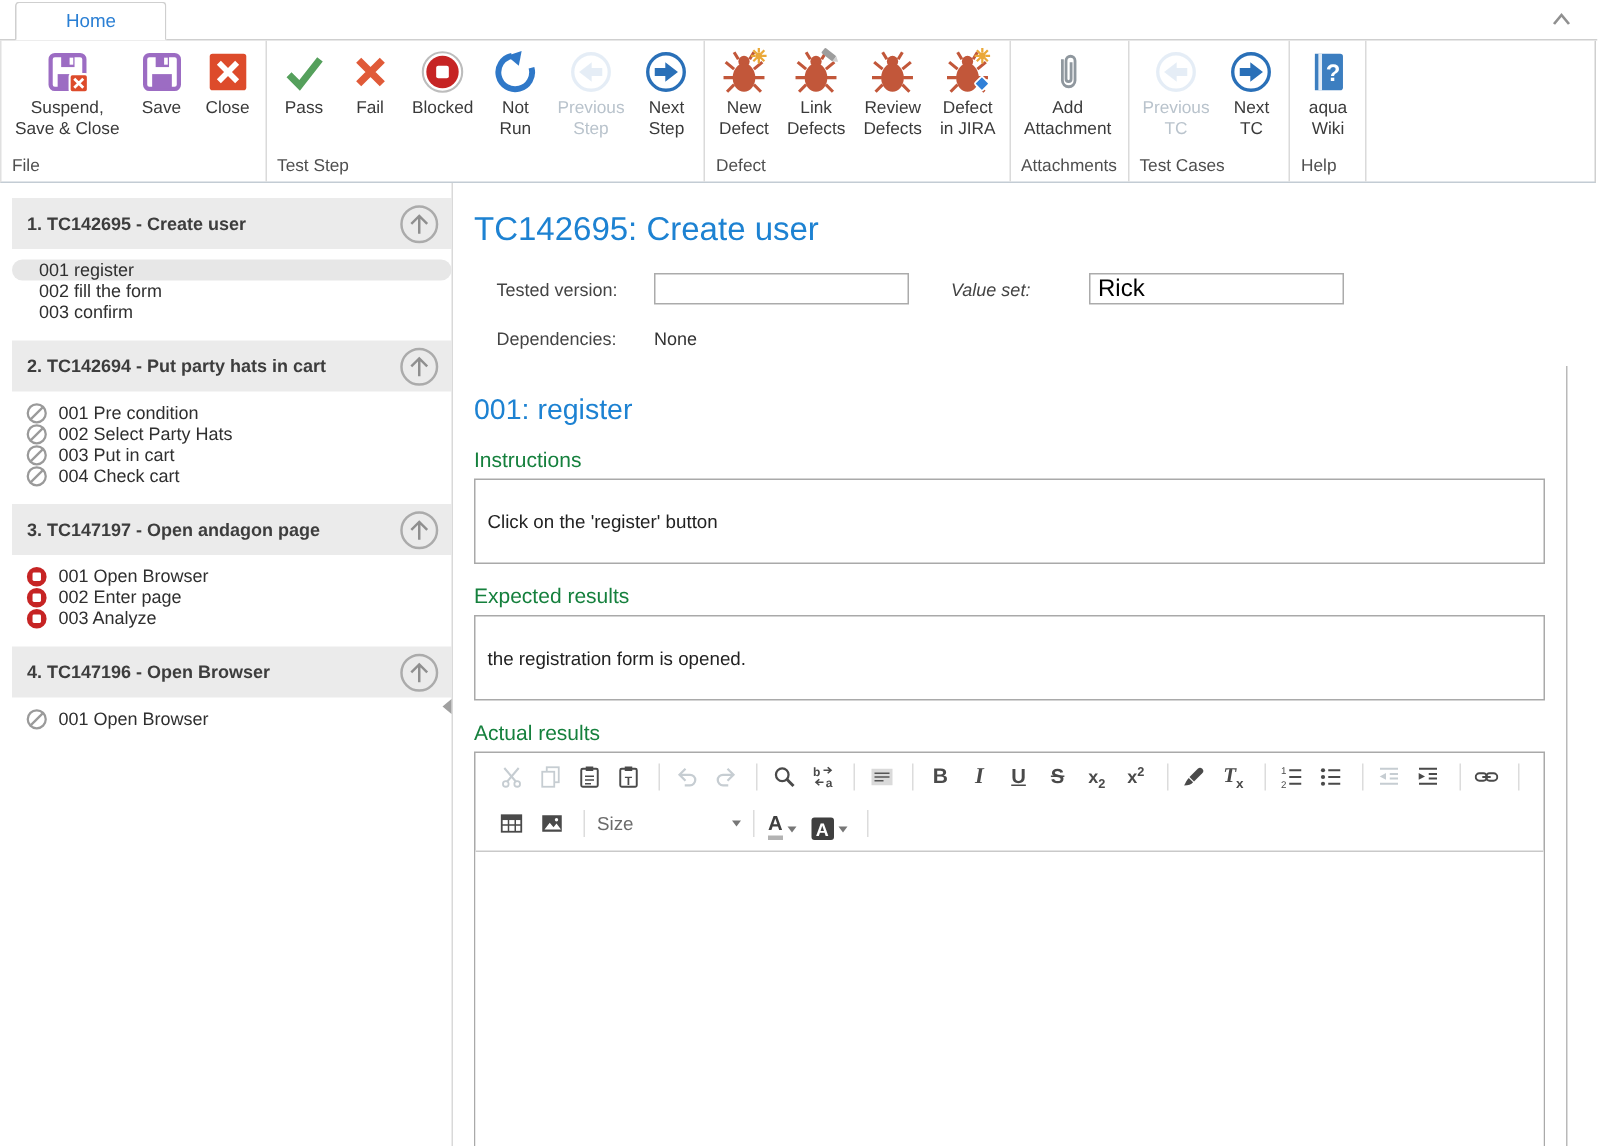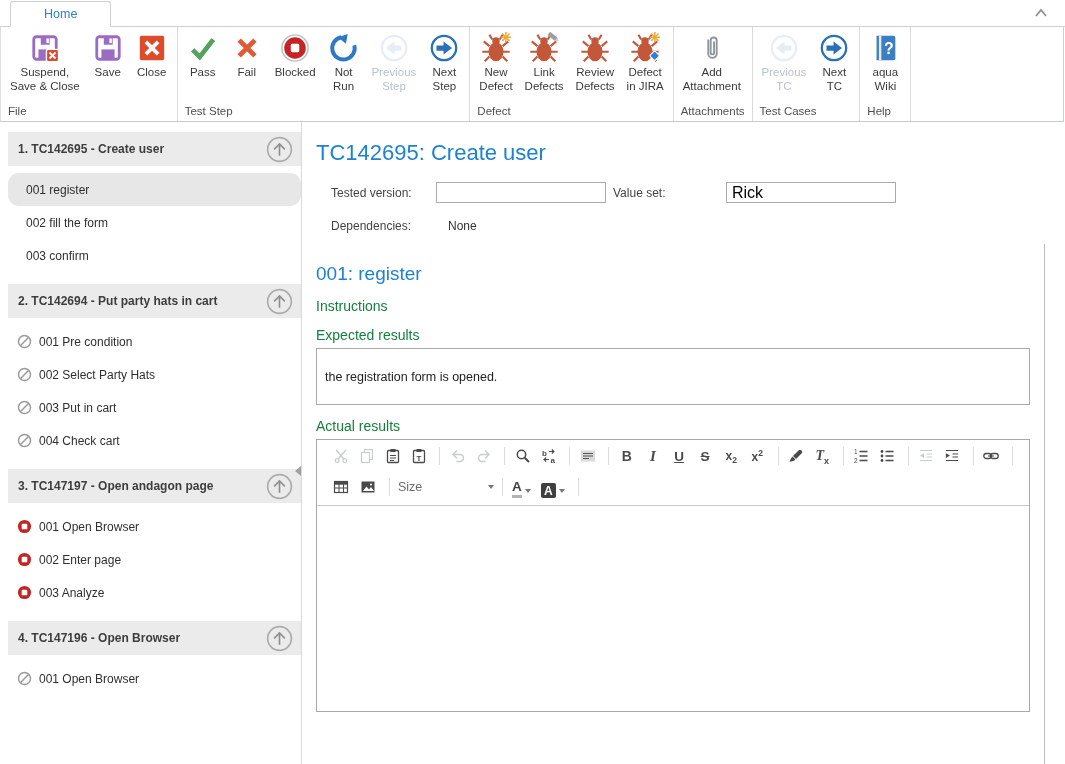--- a/index.html
+++ b/index.html
@@ -41,35 +41,35 @@
     border-top:5px solid transparent; border-bottom:5px solid transparent; border-right:6px solid #a0a0a0;
   }
   
   .tc-header {
     height:34px; background:#ebebeb; display:flex; align-items:center;
     padding:0 8px 0 10px; margin-bottom:7px; cursor:pointer;
   }
   .tc-header + .tc-header, .tc-group { margin-top:0;text-align:right; }
   .tc-title { font-size:12px; font-weight:bold; color:#3d3d3d; }
   .tc-up { margin-left:auto; width:27px; height:27px; cursor:pointer; }
-  .step-row { height:33px; display:flex; align-items:center; padding-left:9px; font-size:12px; color:#2f2f2f; cursor:pointer;border-radius:11px; }
+  .step-row { height:14px; display:flex; align-items:center; padding-left:9px; font-size:12px; color:#2f2f2f; cursor:pointer;border-radius:11px; }
   .step-row.selected { background:#e7e7e7; }
   .step-row .sicon { width:15px; height:15px; margin-right:7px; flex:0 0 15px; }
   .step-row.noicon { padding-left:18px; }
   .tc-group { margin-bottom:12px; }
   
   main { flex:1; padding:10px 35px 0 14px; position:relative; }
   .main-right-border { position:absolute; left:1044px; top:122px; height:636px; width:1px; background:#b9b9b9; }
   h1 { margin:8px 0 16px 0; font-size:22px; font-weight:400; color:#1d82d2; }
   .frow { position:relative; height:22px; margin-bottom:11px; font-size:12px; color:#444; }
   .frow .l1 { position:absolute; left:15px; top:4px; }
   .frow .i1 { position:absolute; left:120px; top:0; width:170px; height:21px; border:1px solid #ababab; font-size:12px; padding:0 5px; font-family:"Liberation Sans",sans-serif; }
-  .frow .l2 { position:absolute; left:297px; top:4px; }
+  .frow .l2 { position:absolute; left:318px; top:4px;font-style:italic; }
   .frow .i2 { position:absolute; left:410px; top:0; width:170px; height:21px; border:1px solid #ababab; font-size:16px; padding:0 5px; font-family:Liberation Sans, sans-serif; }
-  .frow .v1 { position:absolute; left:132px; top:4px; color:#333; }
+  .frow .v1 { position:absolute; left:120px; top:4px; color:#333; }
   h2 { margin:26px 0 4px 0; font-size:19px; font-weight:400; color:#1d82d2; }
   h3 { margin:13px 0 5px 0; font-size:14px; font-weight:400; color:#15803d; }
   .textbox {
     height:57px; border:1px solid #a9a9a9; display:flex; align-items:center;
     padding:0 8px; font-size:12.5px; color:#222; width:714px;
   }
   
   .editor { width:714px; border:1px solid #a9a9a9; margin-bottom:6px; }
   .edtb { display:flex; align-items:center; padding:5px 10px 4px 12px; }
   .edtb2 { padding-bottom:7px; }
@@ -506,20 +506,23 @@
       <input class="i1" value="" style="">
       <span class="l2">Value set:</span>
       <input class="i2" value="Rick" style="">
     </div>
     <div class="frow">
       <span class="l1">Dependencies:</span>
       <span class="v1">None</span>
     </div>
     <h2>001: register</h2>
     <h3>Instructions</h3>
+    <div class="textbox">
+      <span>Click on the 'register' button</span>
+    </div>
     <h3>Expected results</h3>
     <div class="textbox">
       <span>the registration form is opened.</span>
     </div>
     <h3>Actual results</h3>
     <div class="editor">
       <div class="edtb" id="edtb1">
           <span class="edbtn disabled">
             <span>
               <svg width="16" height="16" viewBox="0 0 16 16">

